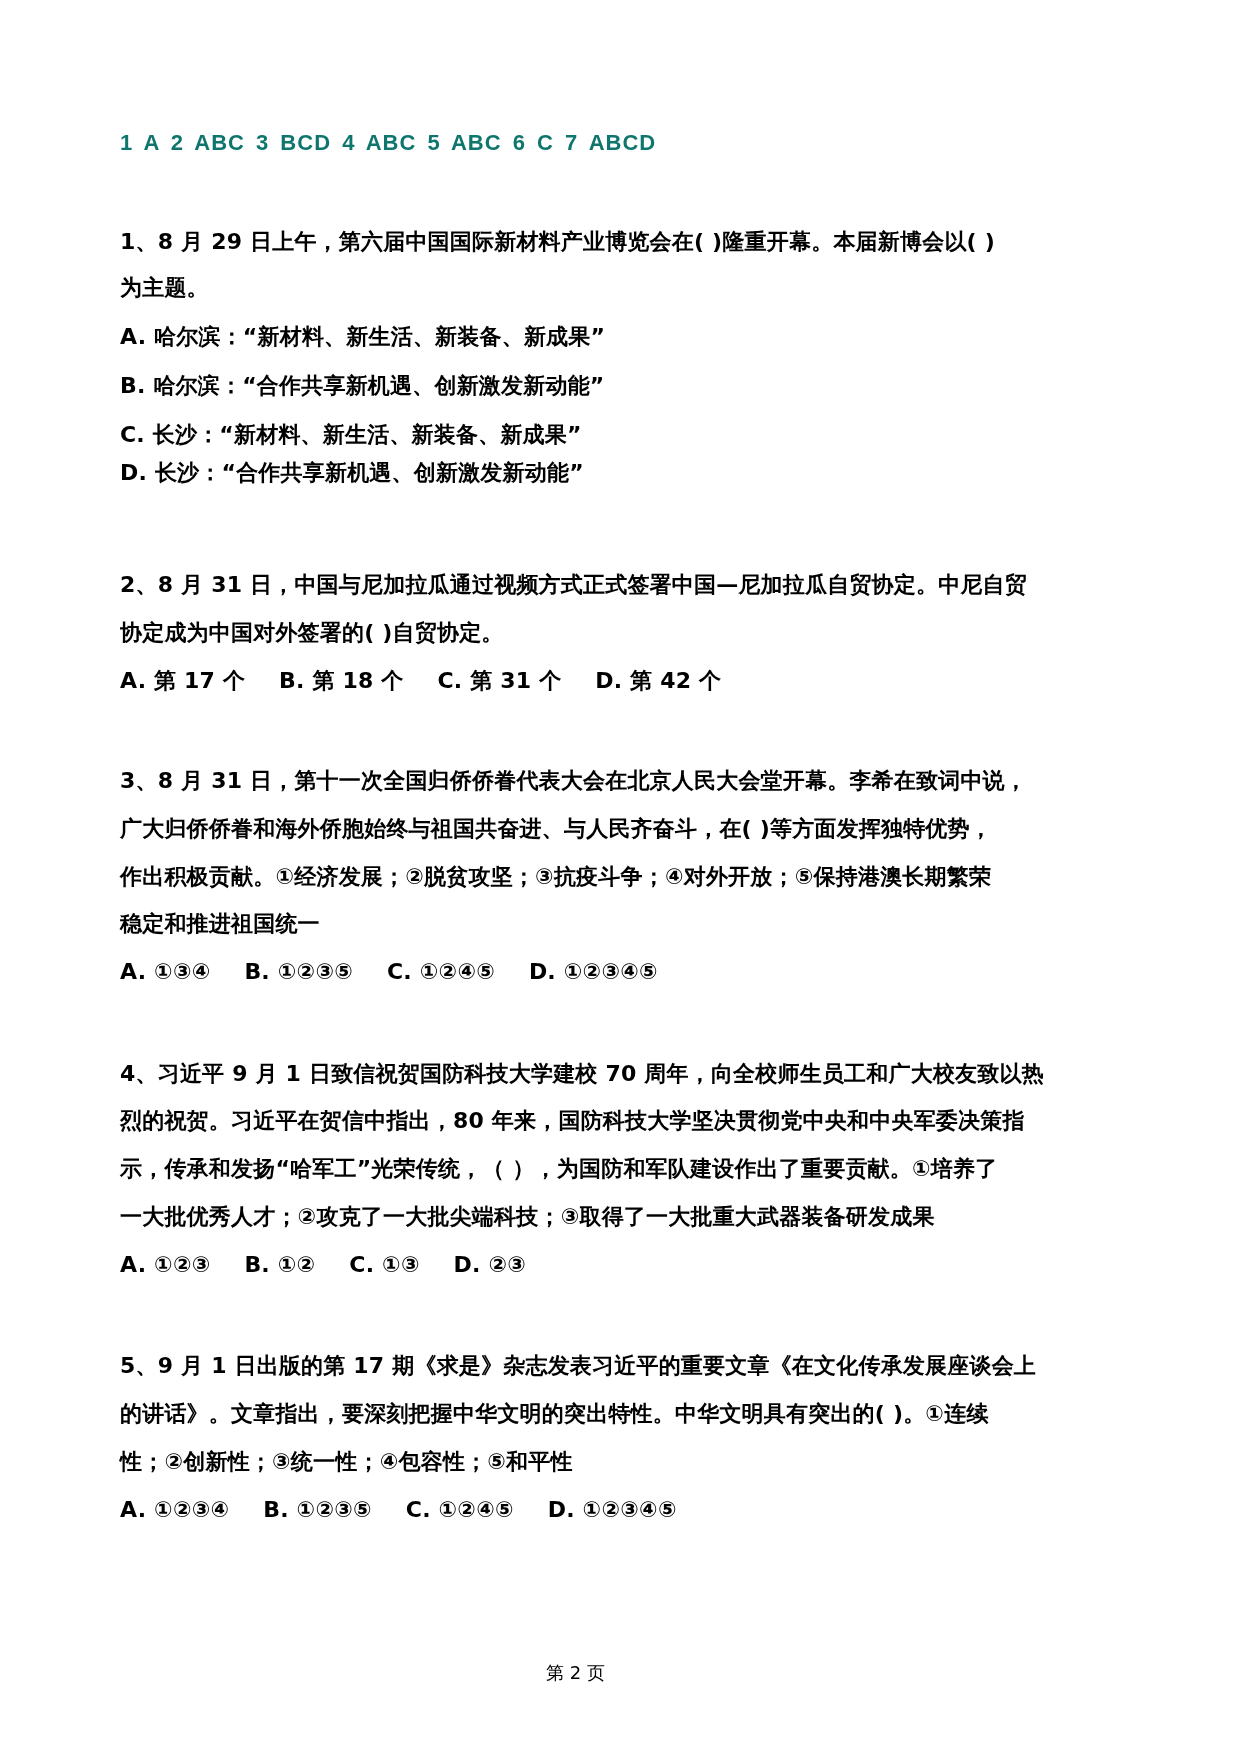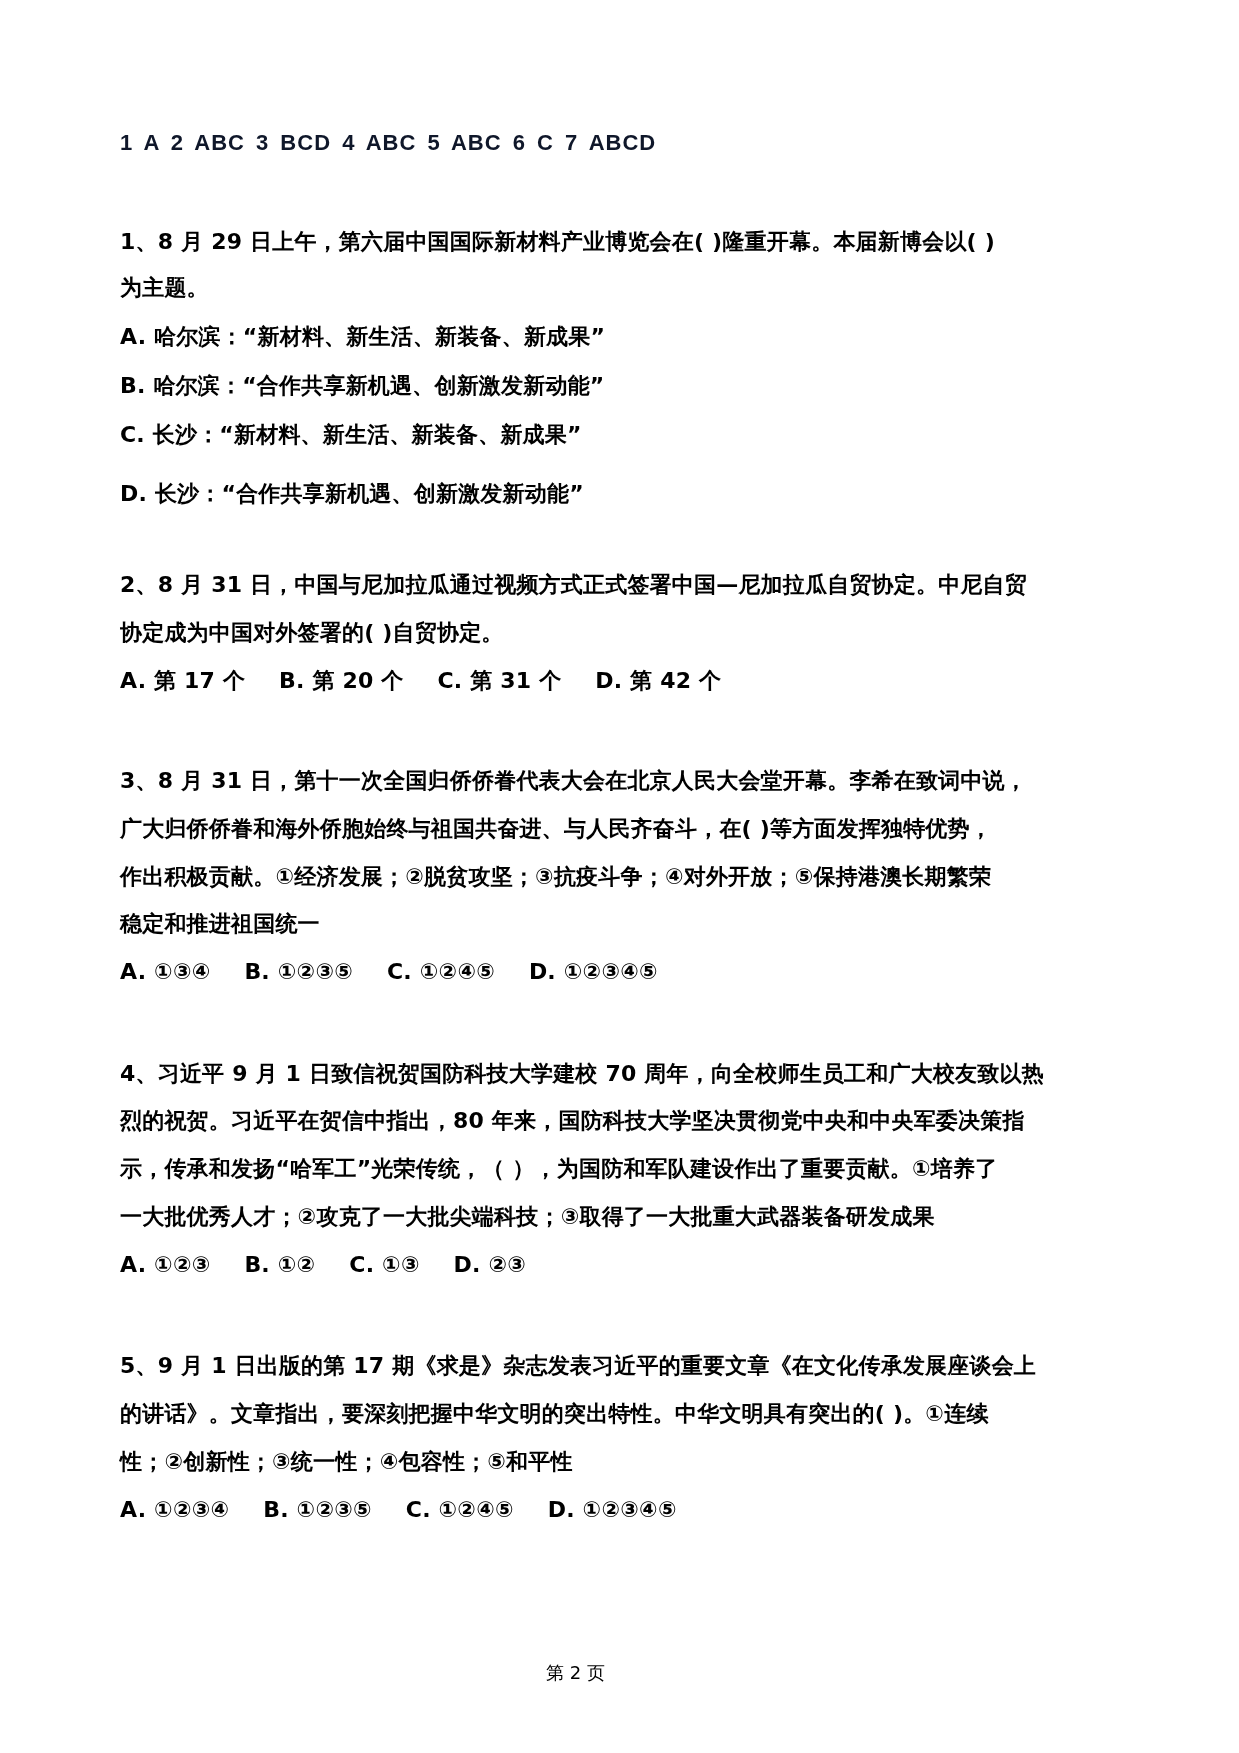--- a/index.html
+++ b/index.html
@@ -1,44 +1,44 @@
 <!DOCTYPE html>
 <html><head>
 <meta charset="utf-8">
 <style>
   html, body { margin: 0; padding: 0; background: #ffffff; }
   body { width: 1239px; height: 1753px; position: relative; overflow: hidden;
          font-family: "DejaVu Sans", "Liberation Sans", sans-serif; color: #000; }
   .line { position: absolute; left: 120px; white-space: nowrap;
           font-size: 22px; font-weight: bold; line-height: 30px; letter-spacing: 0.2px; }
-  .answers { color: #0f172a; font-family: "Liberation Sans", sans-serif; font-size: 22px; letter-spacing: 1px; word-spacing: 4px; }
+  .answers { color: #0f766e; font-family: "Liberation Sans", sans-serif; font-size: 22px; letter-spacing: 1px; word-spacing: 4px; }
   .opts span { display: inline-block; margin-right: 26px; }
   .footer { position: absolute; left: 0; width: 1151px; text-align: center;
             font-size: 18px; line-height: 24px; font-family: "DejaVu Sans", sans-serif; }
 </style>
 </head>
 <body>
 
 <div class="line answers" style="top:128px">1 A 2 ABC 3 BCD 4 ABC 5 ABC 6 C 7 ABCD</div>
 
 <div>
   <div class="line" style="top:227px">1、8 月 29 日上午，第六届中国国际新材料产业博览会在(   )隆重开幕。本届新博会以(   )</div>
   <div class="line" style="top:273px">为主题。</div>
   <div class="line" style="top:322px">A. 哈尔滨：“新材料、新生活、新装备、新成果”</div>
   <div class="line" style="top:371px">B. 哈尔滨：“合作共享新机遇、创新激发新动能”</div>
   <div class="line" style="top:420px">C. 长沙：“新材料、新生活、新装备、新成果”</div>
-  <div class="line" style="top:479px">D. 长沙：“合作共享新机遇、创新激发新动能”</div>
+  <div class="line" style="top:458px">D. 长沙：“合作共享新机遇、创新激发新动能”</div>
 </div>
 
 <div>
   <div class="line" style="top:570px">2、8 月 31 日，中国与尼加拉瓜通过视频方式正式签署中国—尼加拉瓜自贸协定。中尼自贸</div>
   <div class="line" style="top:618px">协定成为中国对外签署的(   )自贸协定。</div>
   <div class="line opts" style="top:666px">
     <span>A. 第 17 个</span>
-    <span>B. 第 20 个</span>
+    <span>B. 第 18 个</span>
     <span>C. 第 31 个</span>
     <span>D. 第 42 个</span>
   </div>
 </div>
 
 <div>
   <div class="line" style="top:766px">3、8 月 31 日，第十一次全国归侨侨眷代表大会在北京人民大会堂开幕。李希在致词中说，</div>
   <div class="line" style="top:814px">广大归侨侨眷和海外侨胞始终与祖国共奋进、与人民齐奋斗，在(   )等方面发挥独特优势，</div>
   <div class="line" style="top:862px">作出积极贡献。①经济发展；②脱贫攻坚；③抗疫斗争；④对外开放；⑤保持港澳长期繁荣</div>
   <div class="line" style="top:909px">稳定和推进祖国统一</div>

